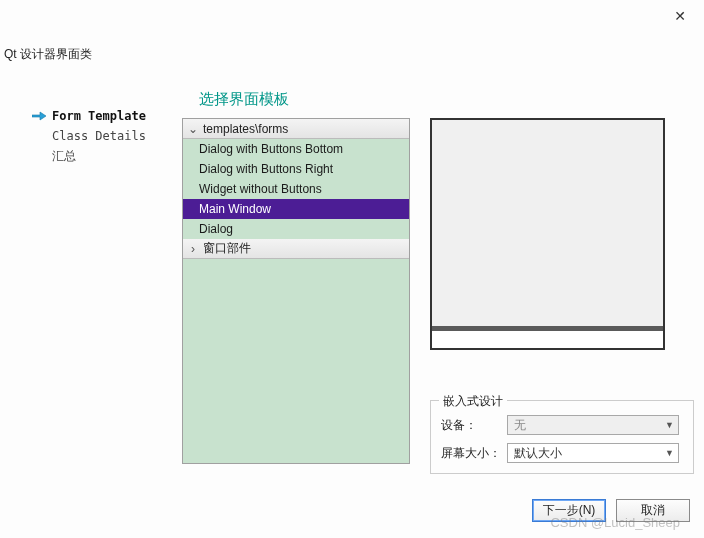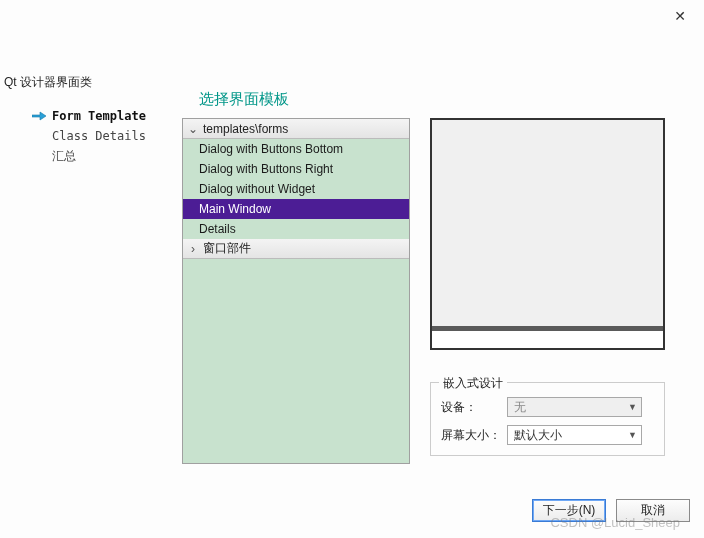--- a/index.html
+++ b/index.html
@@ -19,21 +19,20 @@
       font-size: 14px;
       cursor: pointer;
       color: #333;
     }
     .page-title {
       position: absolute;
       top: 46px;
       left: 4px;
       font-size: 12px;
       color: #222;
-      margin-top: 28px;
     }
     .sidebar {
       position: absolute;
       left: 30px;
       top: 106px;
       width: 130px;
     }
     .sidebar-item {
       display: flex;
       align-items: center;
@@ -111,25 +110,25 @@
     .preview-inner {
       position: absolute;
       left: 0; right: 0; bottom: 0;
       height: 22px;
       border-top: 5px solid #5a5a5a;
       background: #fff;
     }
     .embed-group {
       position: absolute;
       left: 430px;
-      top: 382px;
-      width: 235px;
+      top: 400px;
+      width: 264px;
       height: 74px;
       border: 1px solid #ccc;
-      padding: 8px 22px 6px 10px;
+      padding: 8px 14px 6px 10px;
     }
     .embed-group .legend {
       position: absolute;
       top: -8px;
       left: 8px;
       background: #fdfdfd;
       padding: 0 4px;
       font-size: 12px;
       color: #222;
     }
@@ -221,23 +220,23 @@
 
 <div class="heading">选择界面模板</div>
 
 <div class="tree-panel">
   <div class="tree-header">
     <span class="chev">⌄</span>
     <span class="label">templates\forms</span>
   </div>
   <div class="tree-item">Dialog with Buttons Bottom</div>
   <div class="tree-item">Dialog with Buttons Right</div>
-  <div class="tree-item">Dialog without Widget</div>
+  <div class="tree-item">Widget without Buttons</div>
   <div class="tree-item selected">Main Window</div>
-  <div class="tree-item">Details</div>
+  <div class="tree-item">Dialog</div>
   <div class="tree-header">
     <span class="chev">›</span>
     <span class="label">窗口部件</span>
   </div>
 </div>
 
 <div class="preview">
   <div class="preview-inner"></div>
 </div>
 

